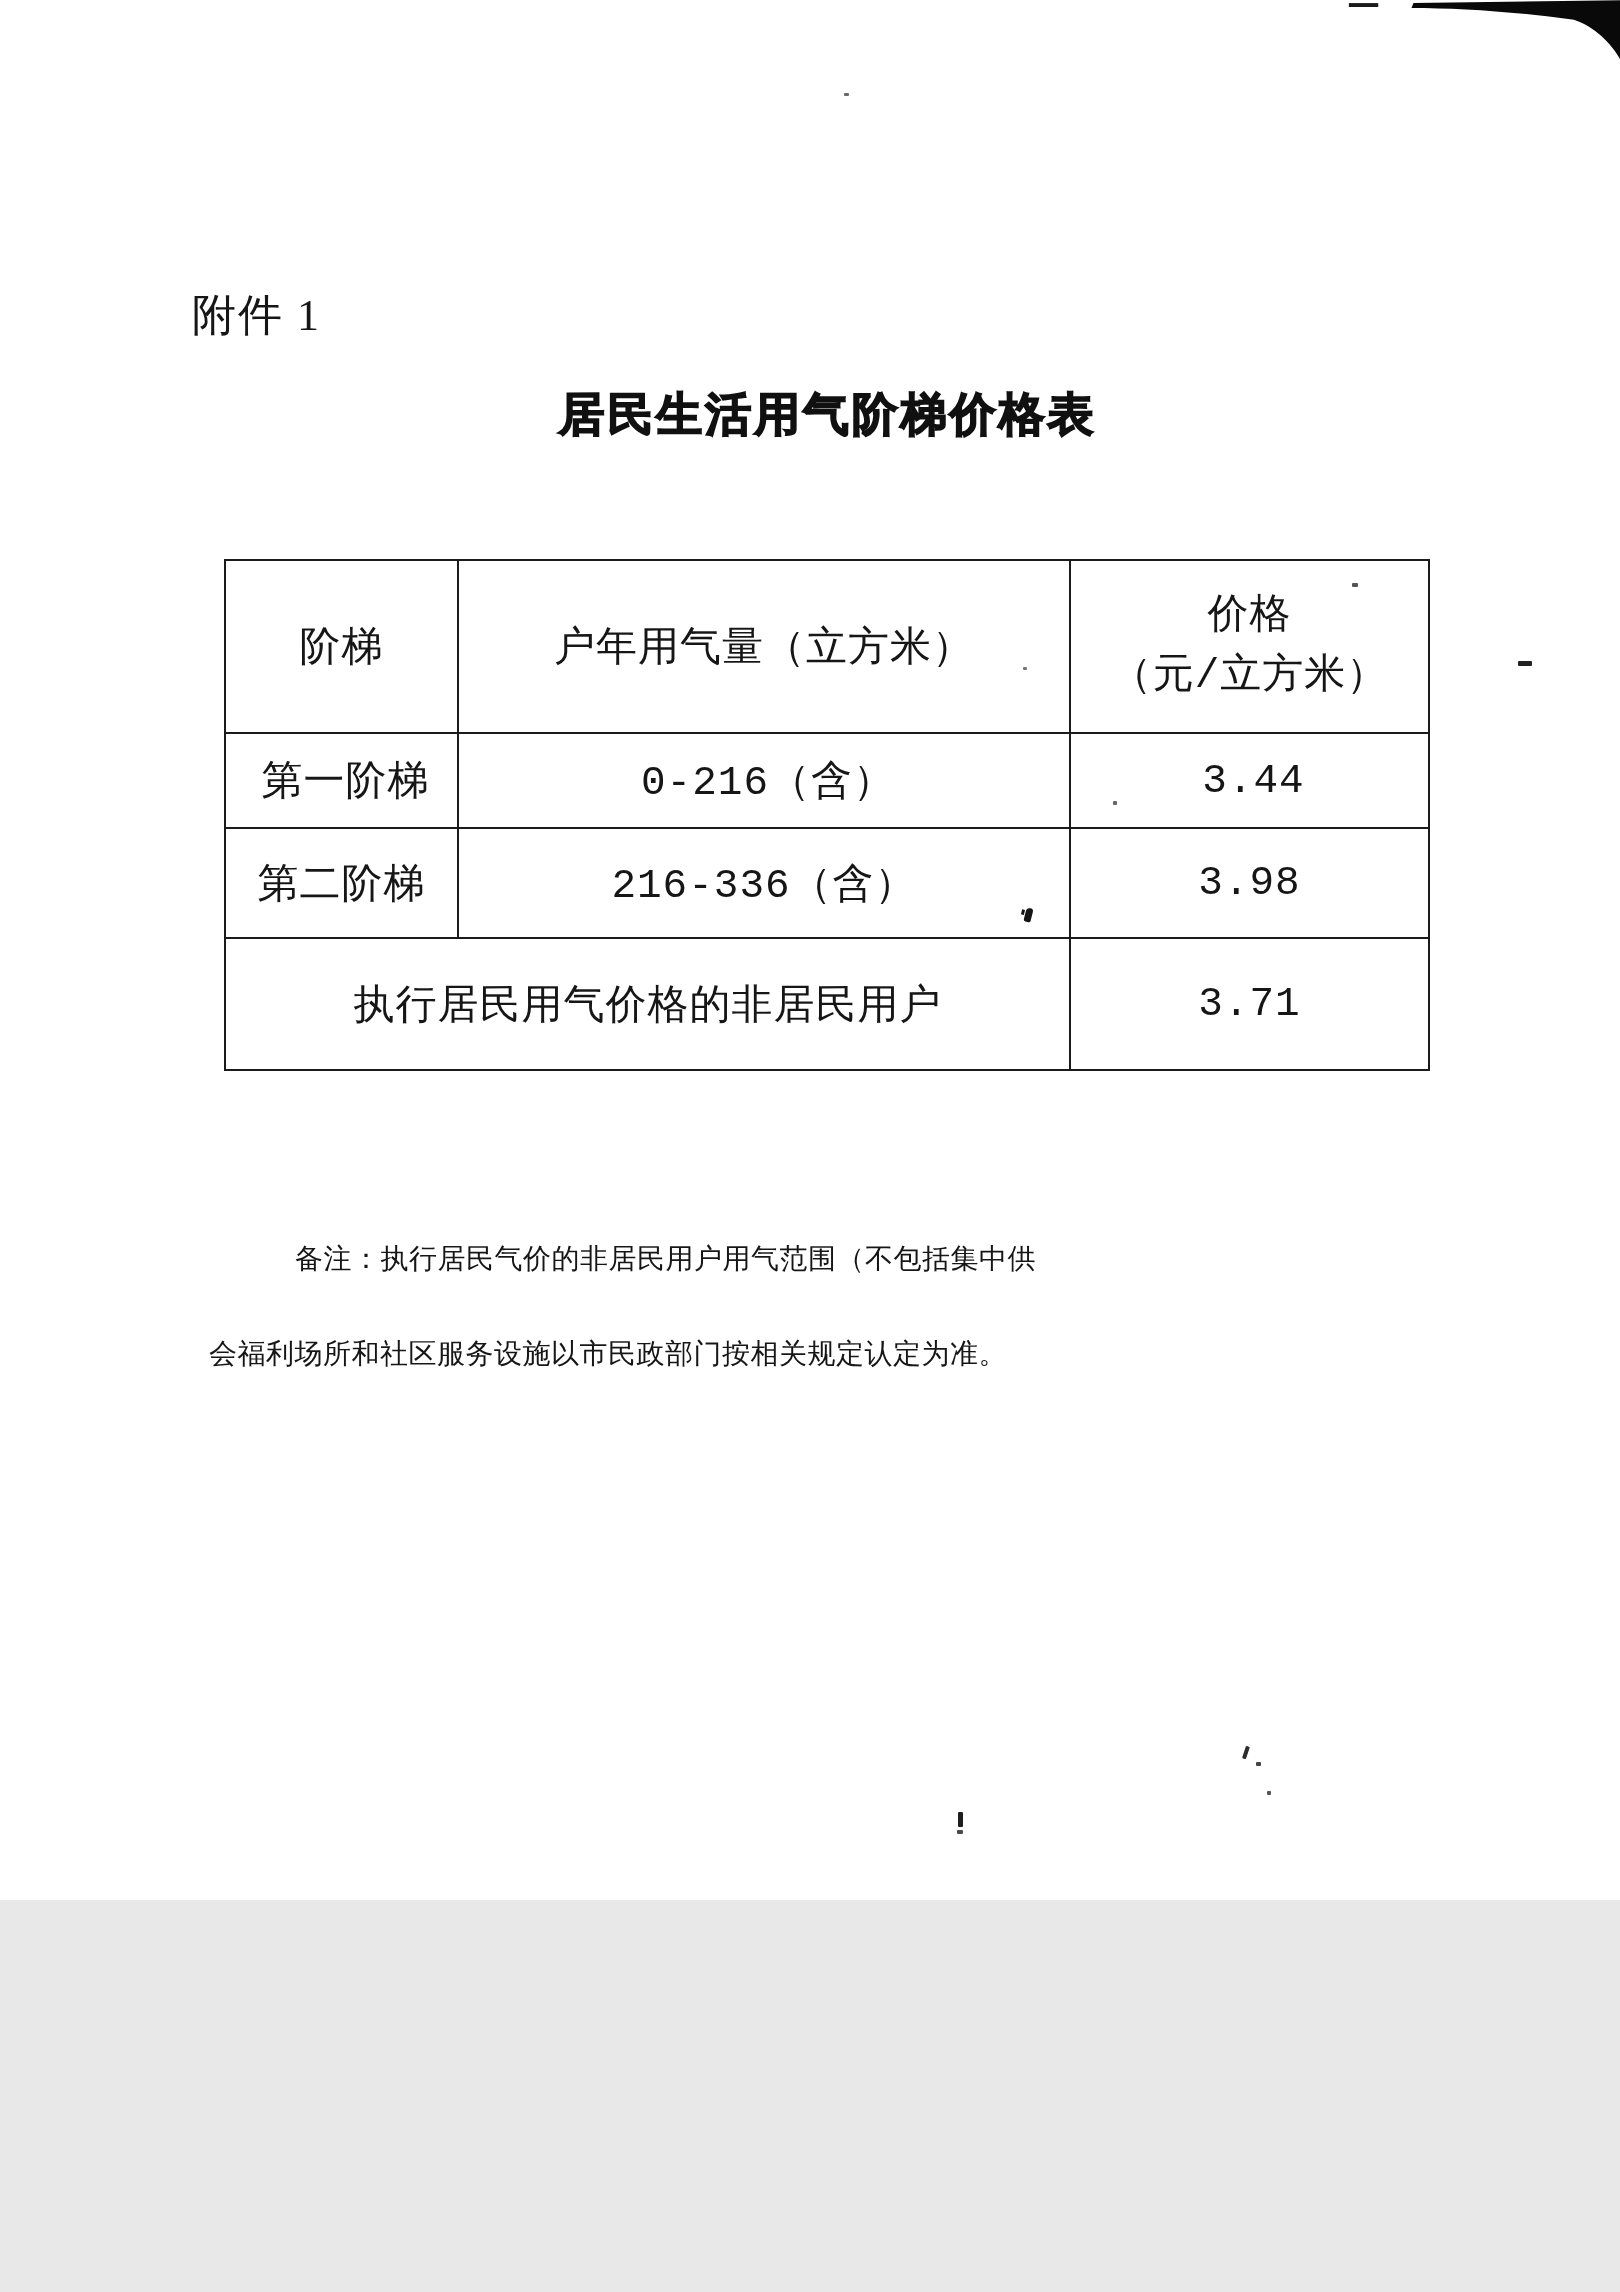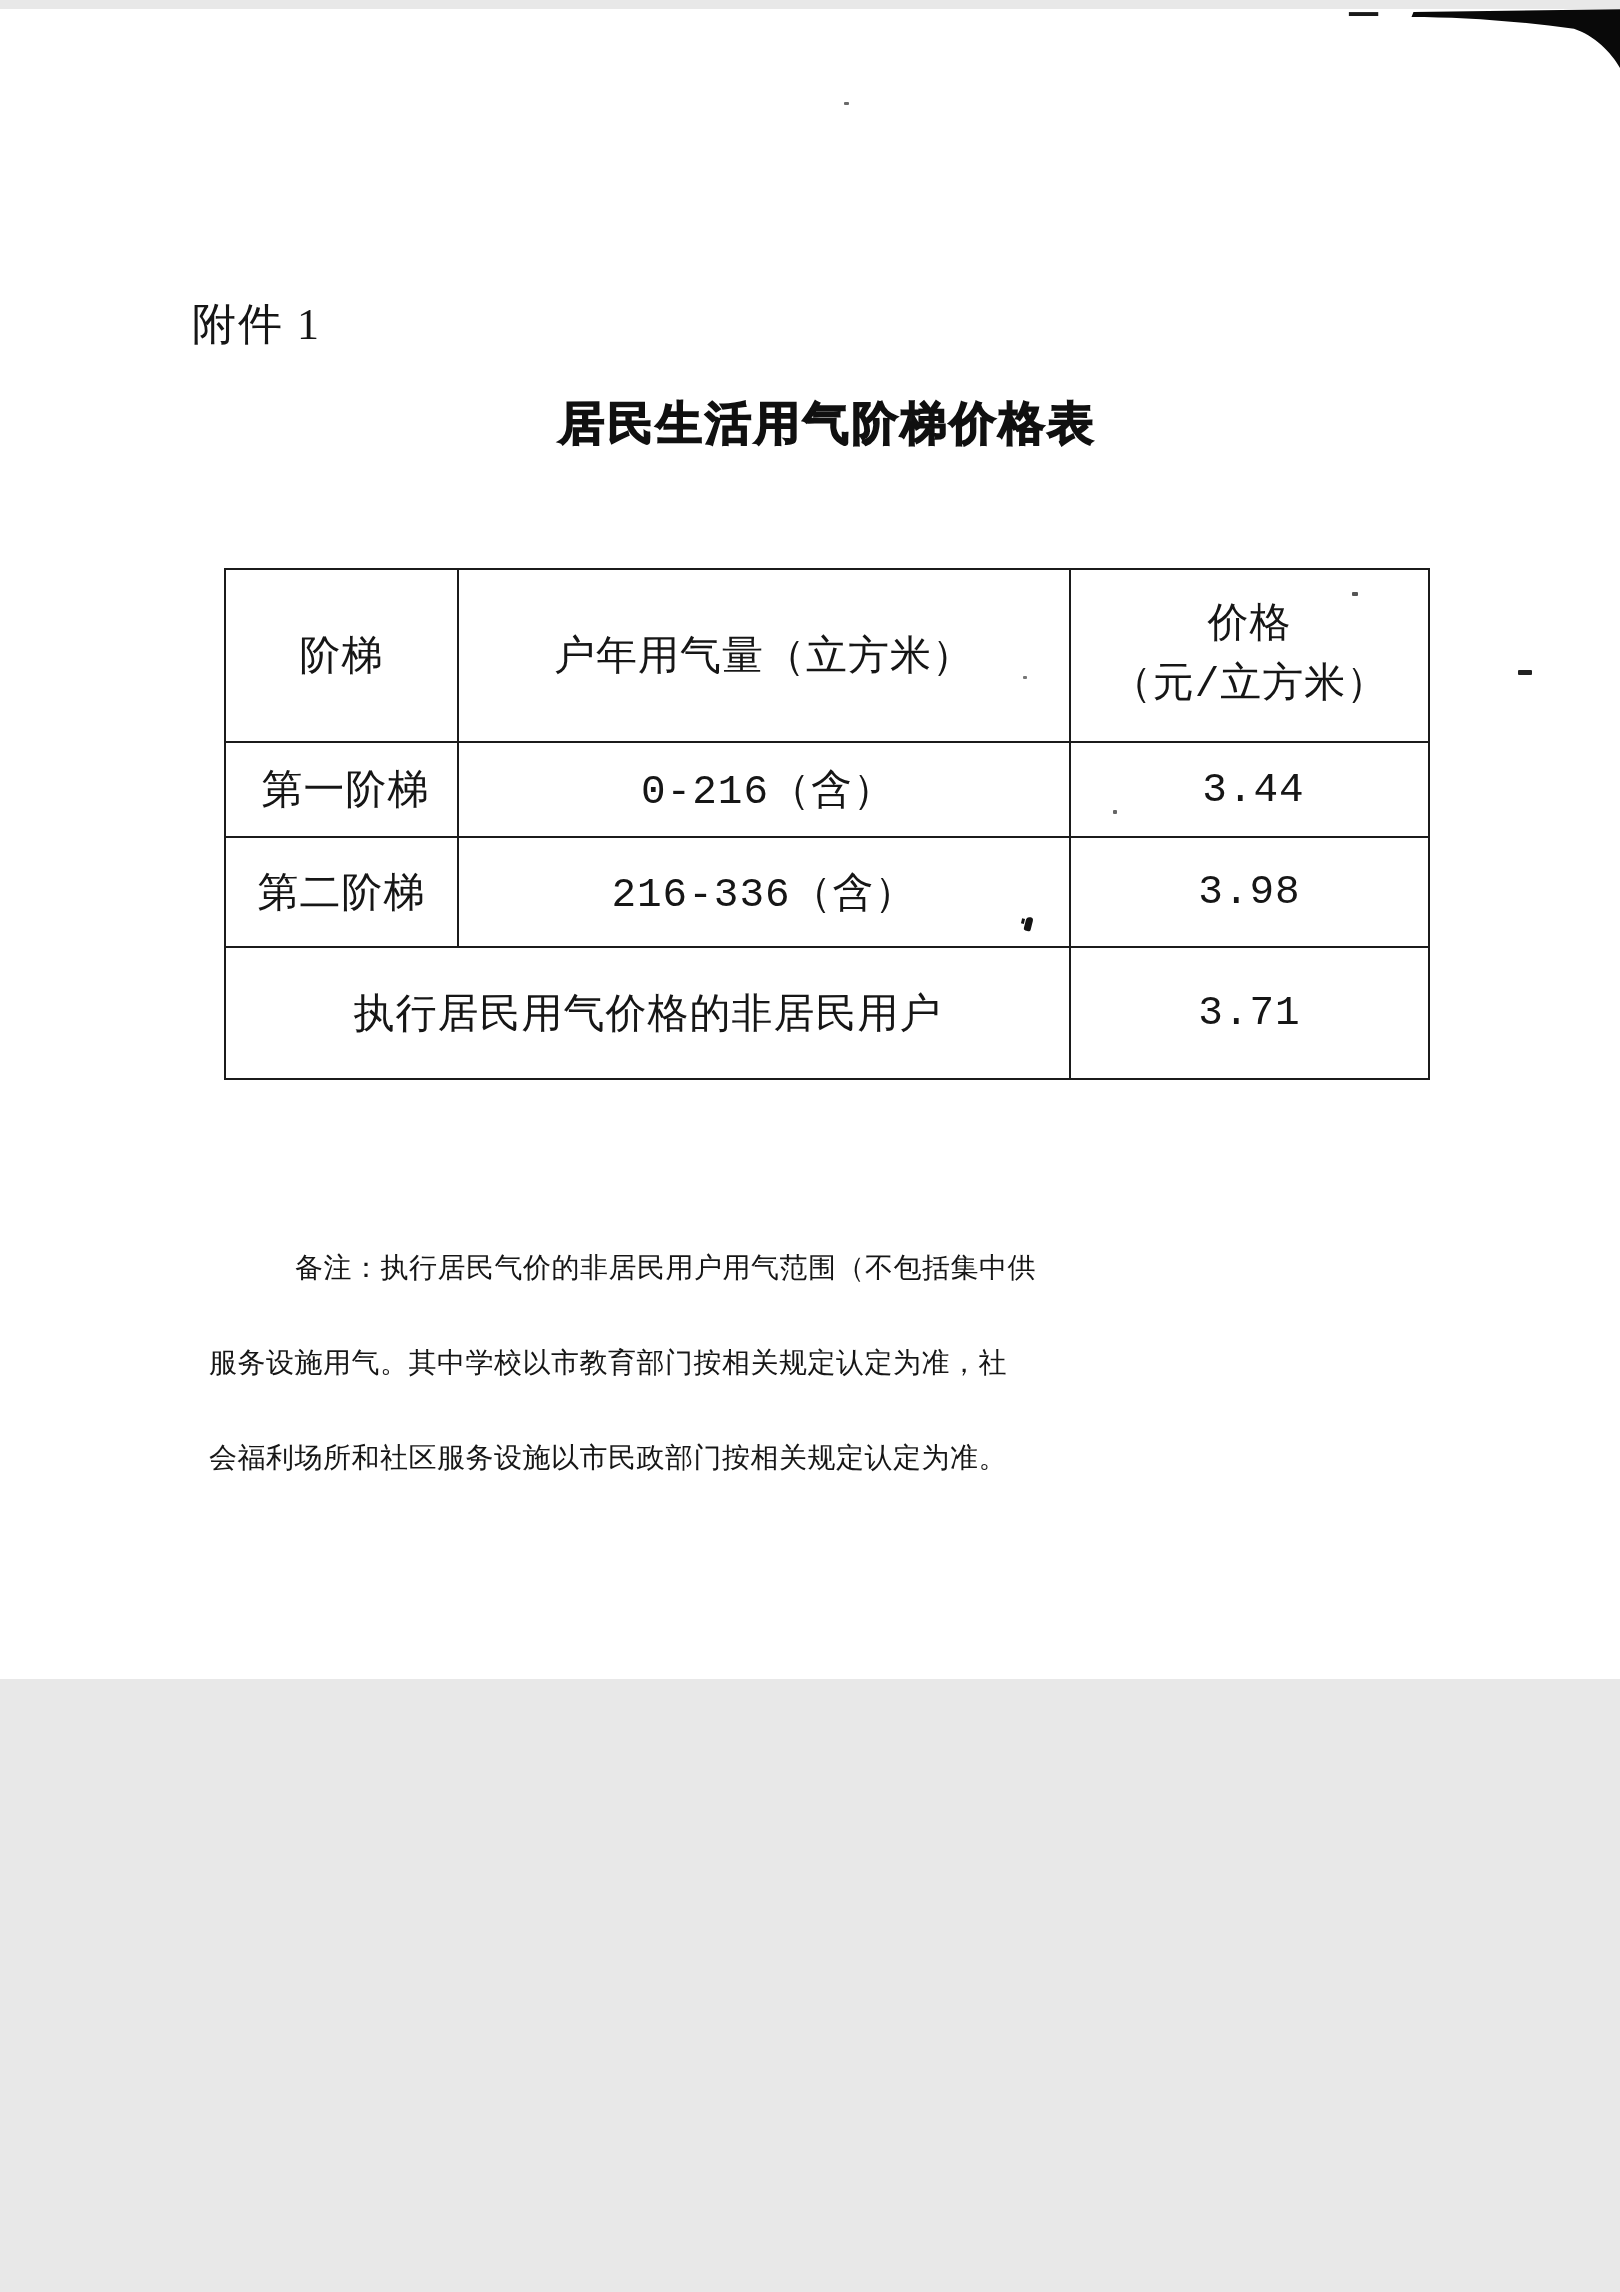--- a/index.html
+++ b/index.html
@@ -1,20 +1,20 @@
 <!DOCTYPE html>
 <html><head>
 <meta charset="utf-8">
 <style>
   html, body { margin: 0; padding: 0; background: #e8e8e8; }
   .page {
     position: relative;
     width: 1620px;
-    height: 1670px;
-    margin: 9px auto;
+    height: 1900px;
+    margin: 0 auto;
     background: #ffffff;
     overflow: hidden;
     font-family: "Liberation Serif", "DejaVu Serif", serif;
     color: #161616;
   }
 
   
   .corner-artifact {
     position: absolute;
     top: 0;
@@ -179,21 +179,20 @@
           <td class="price-cell">3.71</td>
         </tr>
       </tbody>
     </table>
   </div>
 
   <div class="apostrophe-mark"></div>
 
   <div class="note">
     <div class="note-line first">备注：执行居民气价的非居民用户用气范围（不包括集中供</div>
-    <div class="note-line">服务设施用气。其中学校以市教育部门按相关规定认定为准，社</div>
     <div class="note-line">会福利场所和社区服务设施以市民政部门按相关规定认定为准。</div>
   </div>
 
   <div class="page-number">— 4 —</div>
 
   <div class="speck sp-a"></div>
   <div class="speck sp-b"></div>
   <div class="speck sp-c"></div>
   <div class="speck sp-d"></div>
   <div class="speck sp-e"></div>

